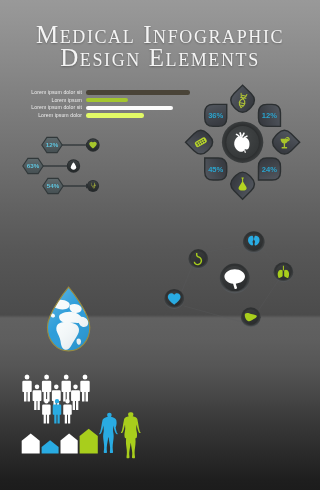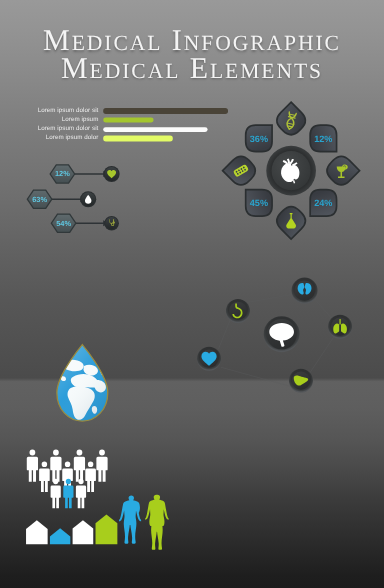--- a/index.html
+++ b/index.html
@@ -27,21 +27,21 @@
     letter-spacing:.05px;white-space:nowrap;text-align:right;line-height:6.6px;}
   .hbbar{position:absolute;left:86px;height:4.6px;border-radius:2.3px;}
 </style>
 </head>
 <body>
 
 <div id="page">
 
   <div id="title">
     <div class="l1">Medical Infographic</div>
-    <div class="l2">Medical Elements</div>
+    <div class="l2">Design Elements</div>
   </div>
 
   <div id="hbars">
       <div class="hbrow" style="top: 0px;">
         <div class="hblabel">Lorem ipsum dolor sit</div>
         <div class="hbbar" style="width: 104px; background: rgb(74, 68, 56);"></div>
       </div>
       <div class="hbrow" style="top: 7.8px;">
         <div class="hblabel">Lorem ipsum</div>
         <div class="hbbar" style="width: 42px; background: rgb(164, 198, 46);"></div>

